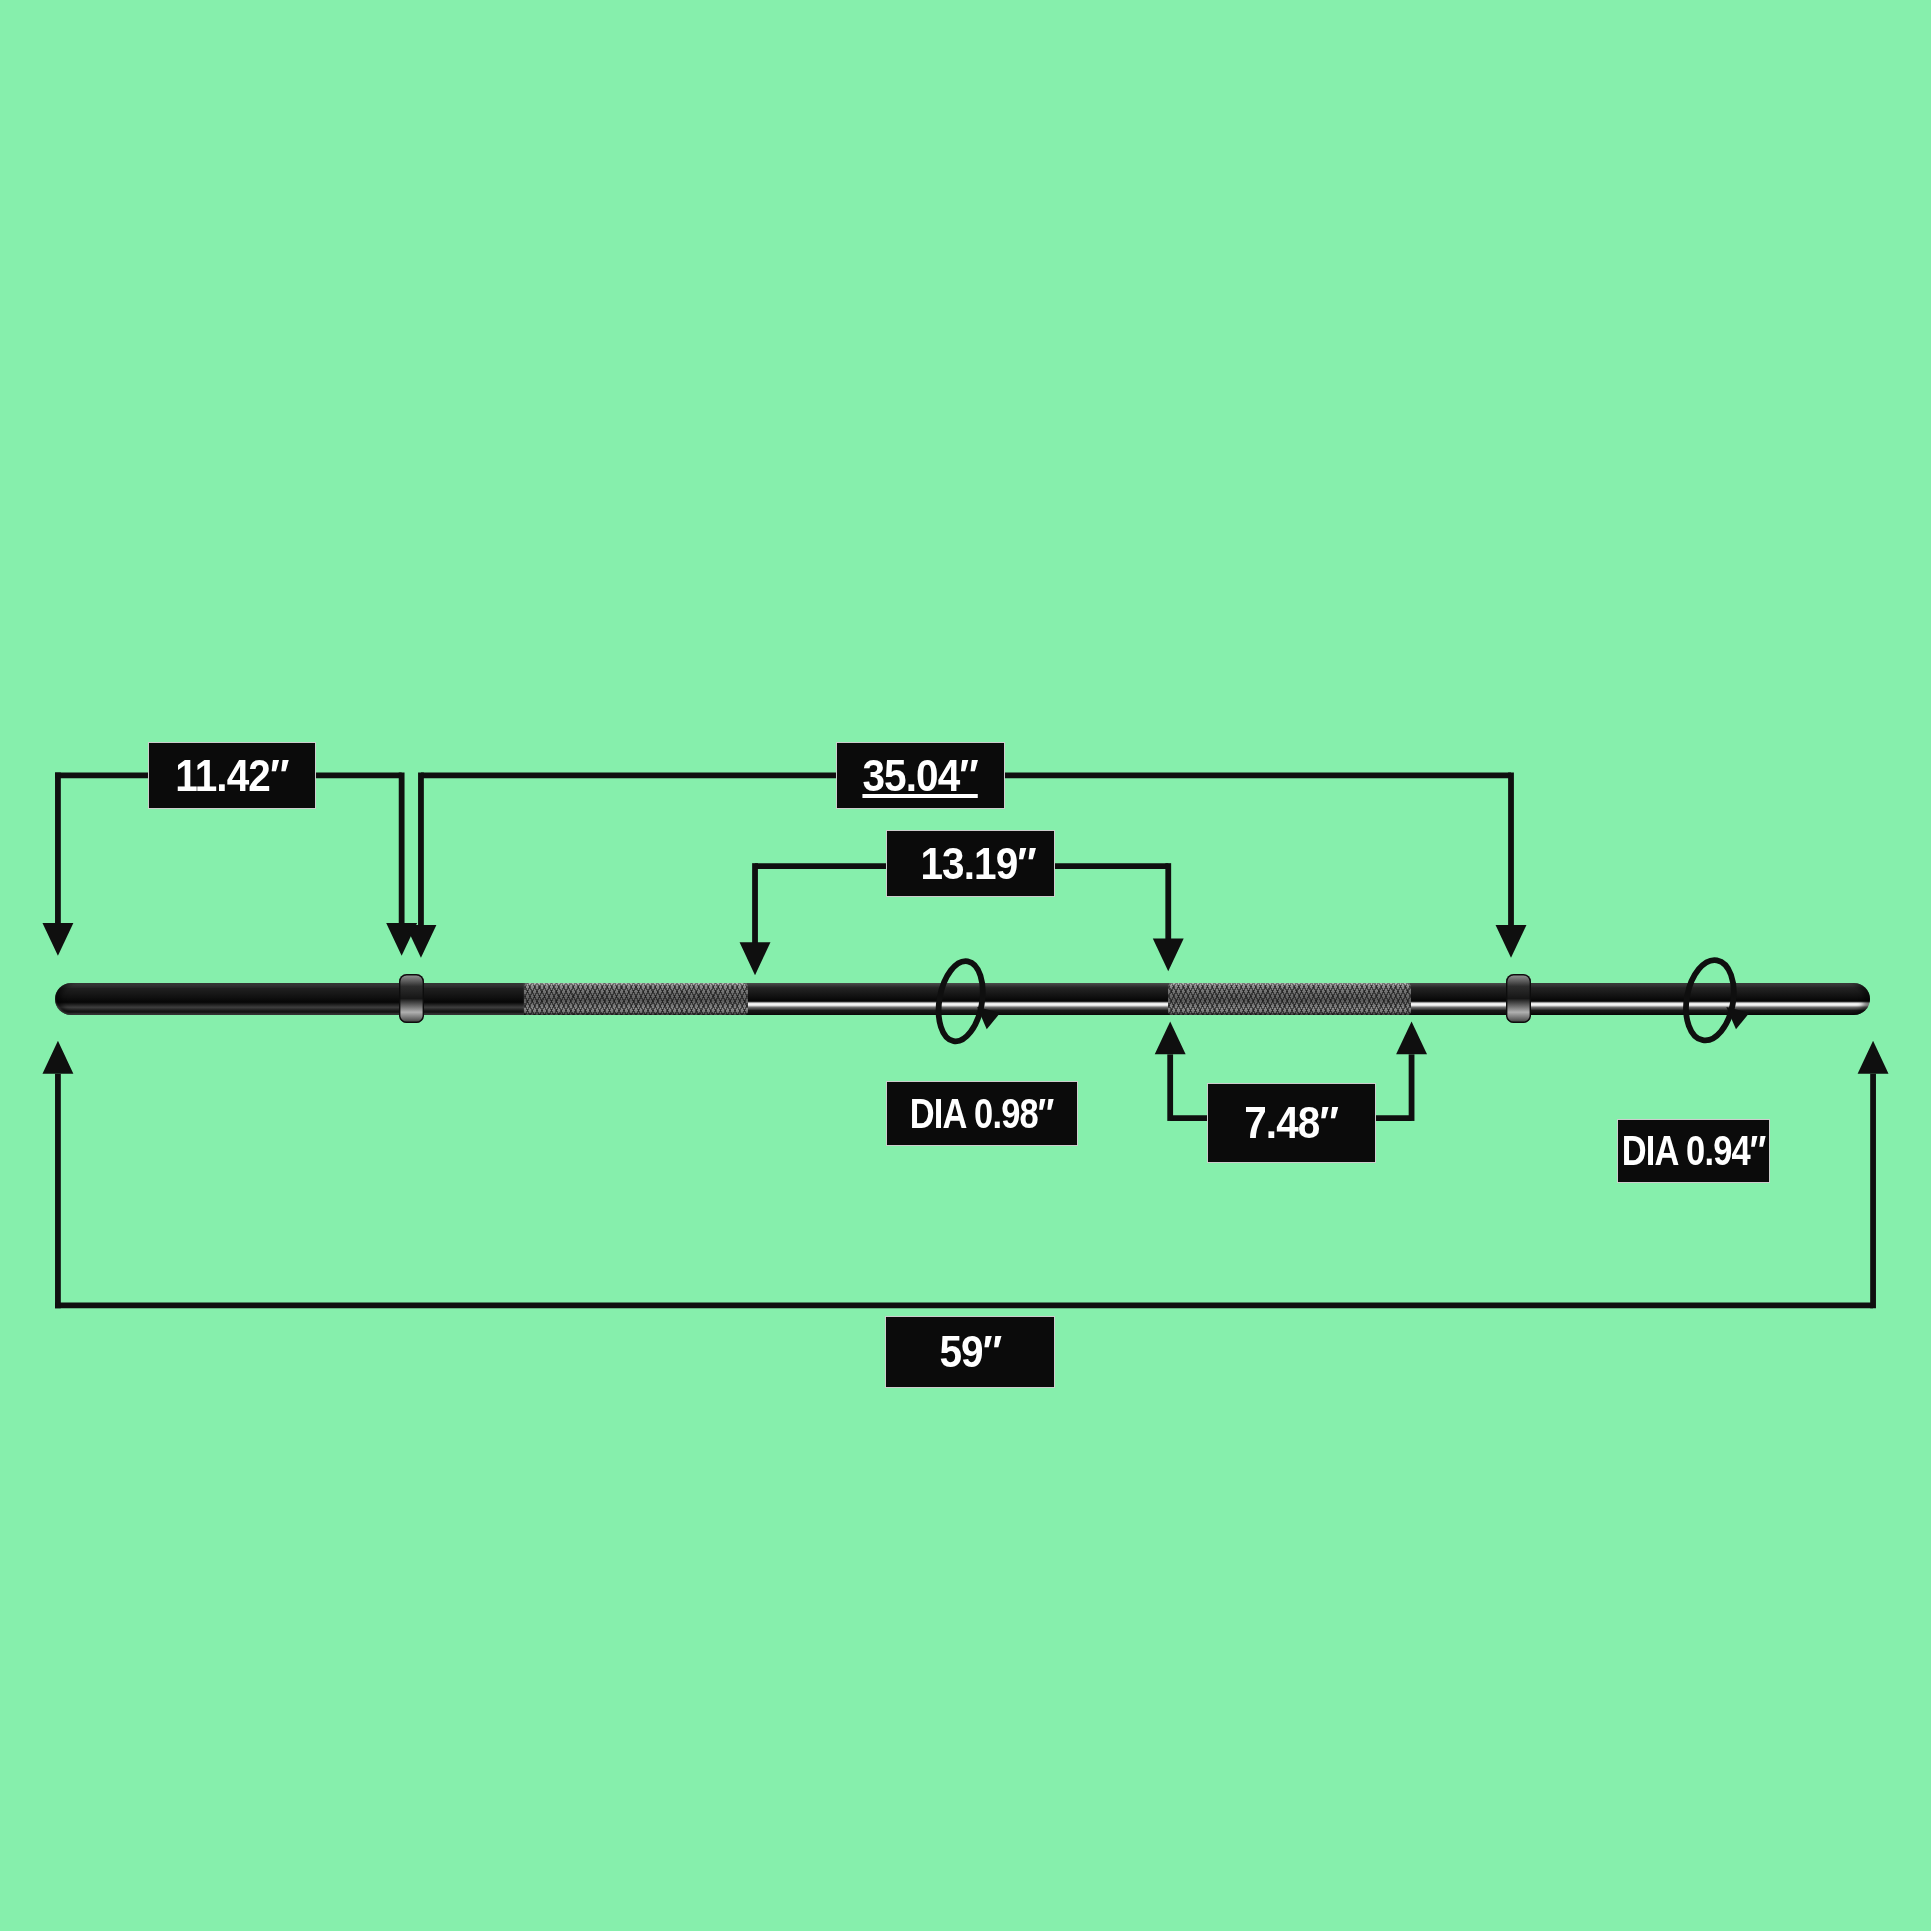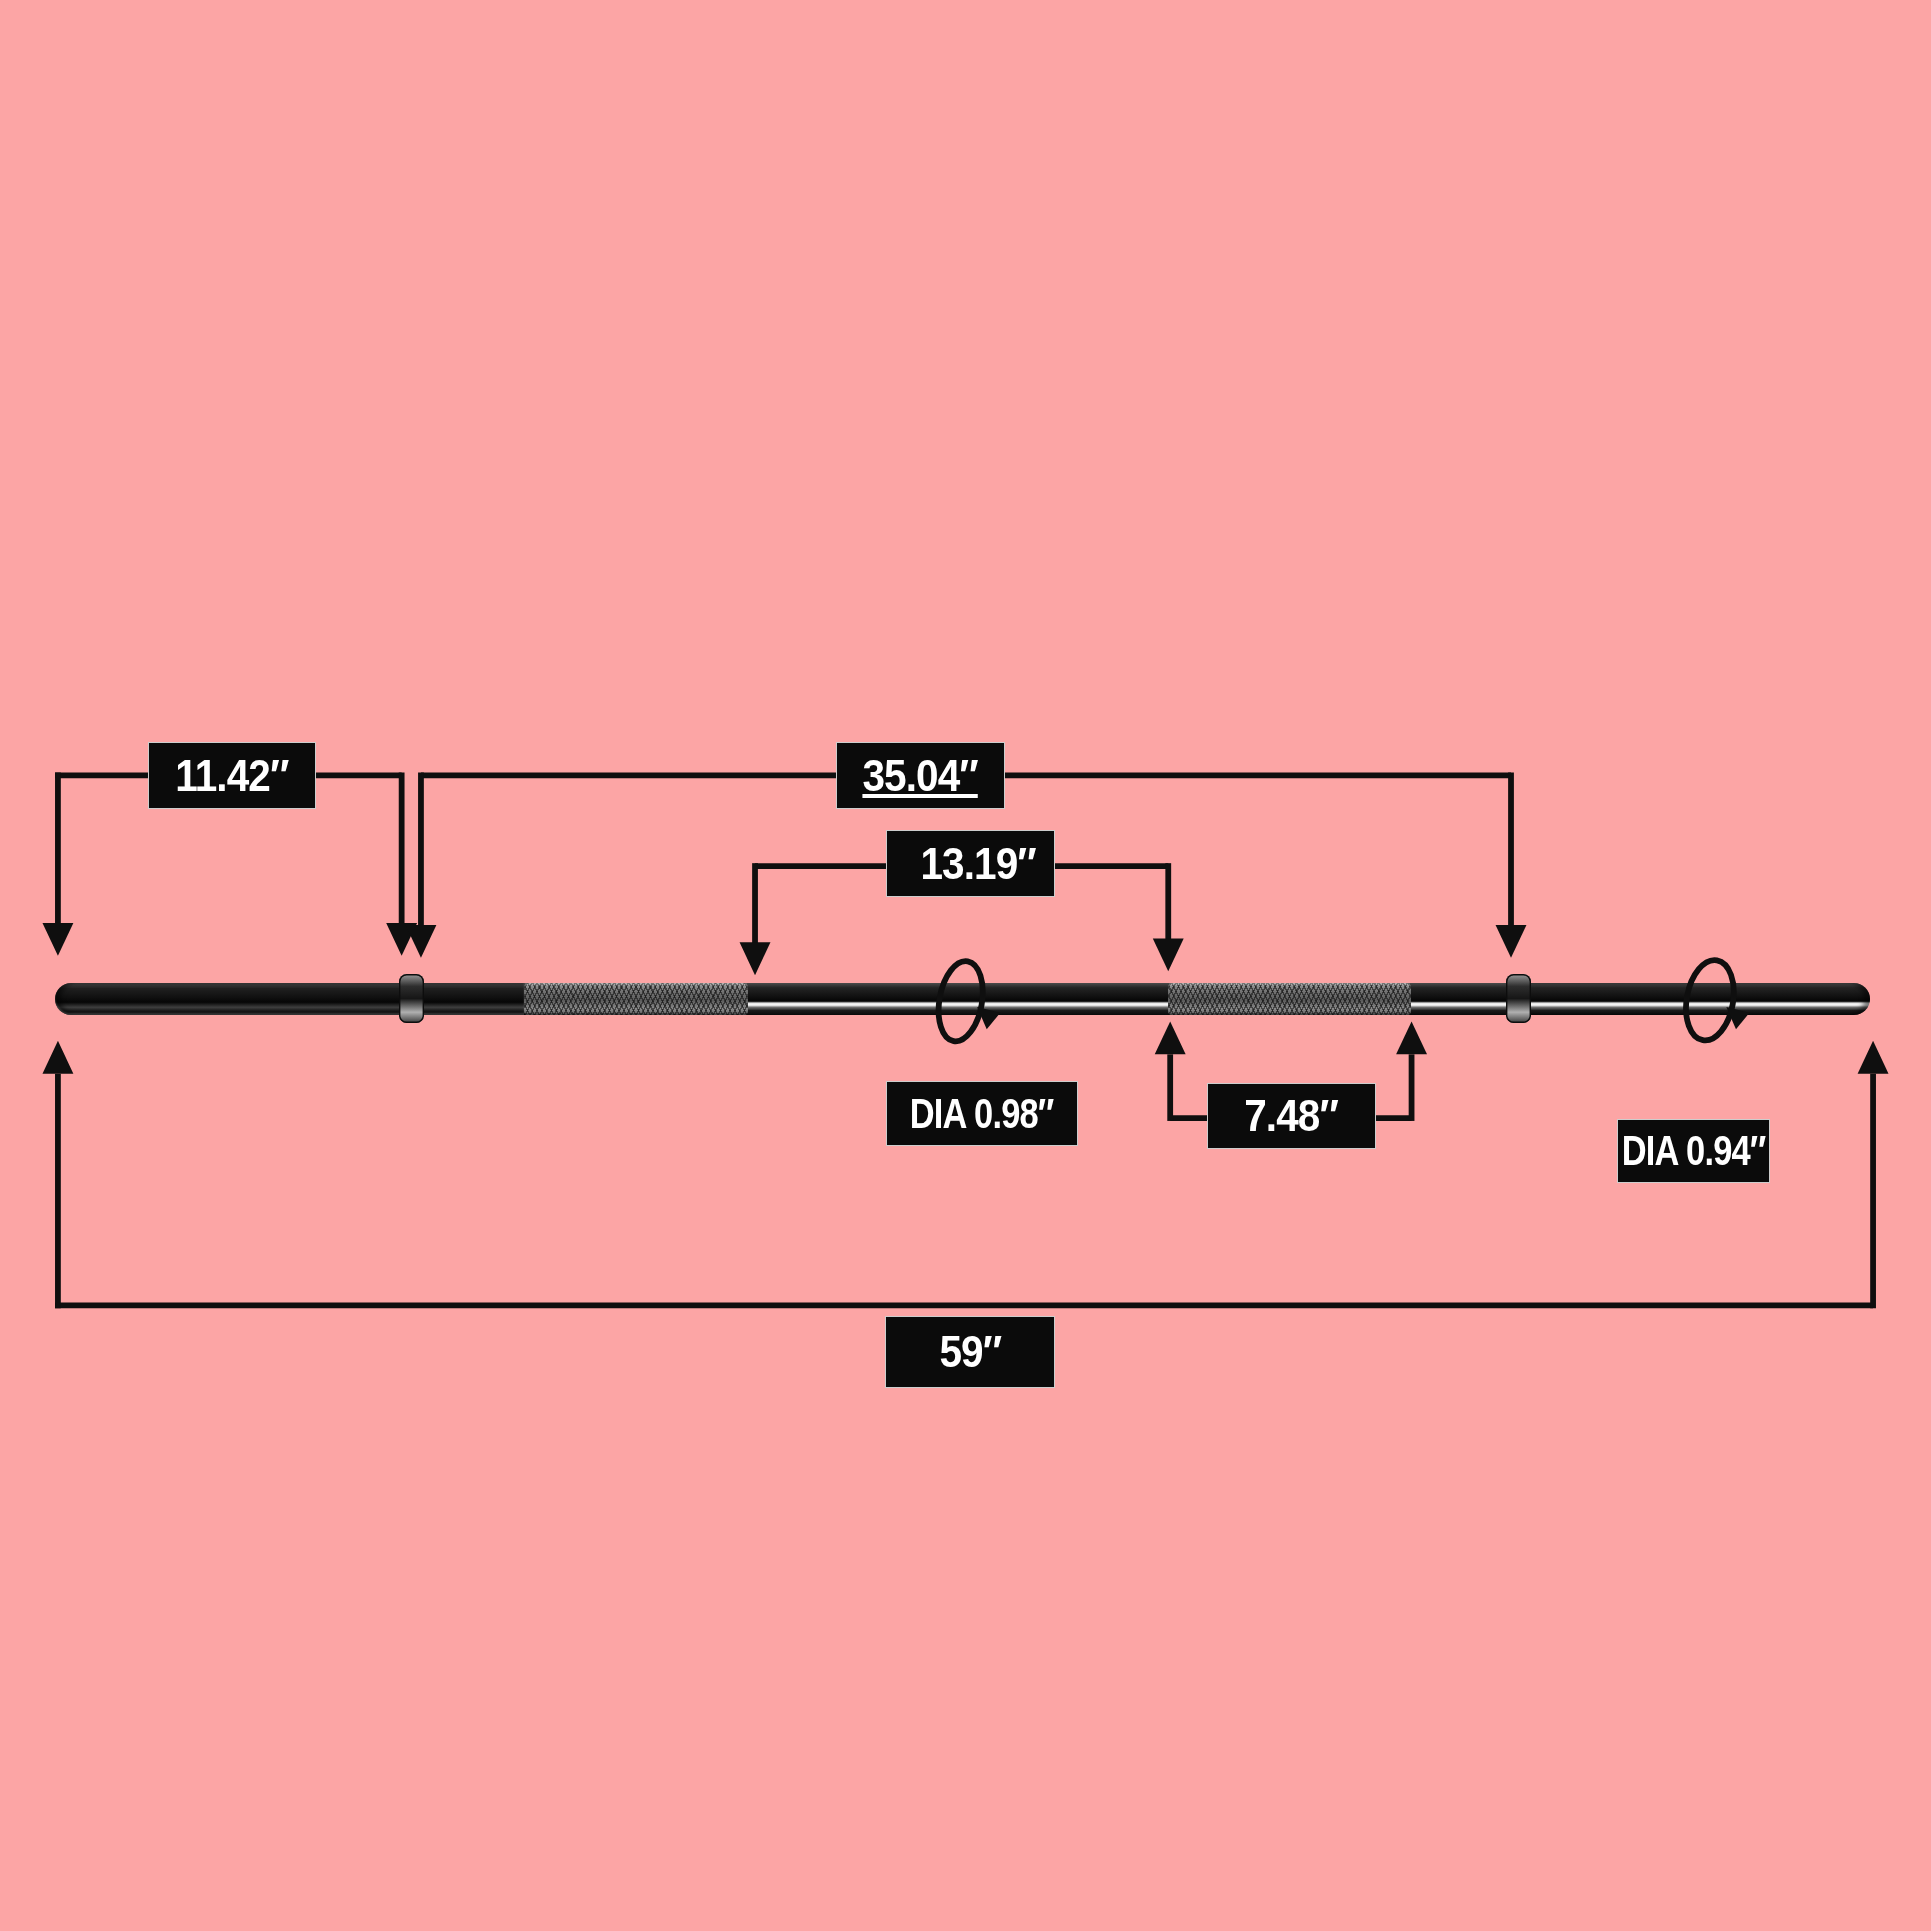--- a/index.html
+++ b/index.html
@@ -1,19 +1,19 @@
 <!DOCTYPE html>
 <html><head>
 <meta charset="utf-8">
 <style>
   html,body{margin:0;padding:0;background:#ffffff;}
   .stage{
     position:relative;
     width:1931px;height:1931px;
-    background:#fca5a5;
+    background:#86efac;
     overflow:hidden;
     font-family:"Liberation Sans", sans-serif;
   }
   .stage svg.overlay{position:absolute;left:0;top:0;z-index:30;}
   
   .bar-seg{position:absolute;top:983px;height:32px;z-index:10;}
   .bar-left{
     left:55px;width:469px;
     border-radius:16.4px 0 0 16.4px;
     background:linear-gradient(180deg,#474747 0%,#1f1f1f 18%,#101010 45%,#060606 60%,#3e3e3e 76%,#161616 88%,#0a0a0a 100%);
@@ -60,21 +60,21 @@
   }
   .dim-label .txt{
     font-weight:700;font-size:45px;letter-spacing:-1px;white-space:nowrap;
     transform:scaleX(.9);
   }
   .dim-label.dia .txt{font-size:42px;transform:scaleX(.82);}
   .lb-1142  {left:148px; top:742px;  width:168px; height:67px;}
   .lb-3504  {left:836px; top:742px;  width:169px; height:67px;text-decoration:underline;}
   .lb-1319  {left:886px; top:830px;  width:169px; height:67px;padding-left:16px;}
   .lb-dia098{left:886px; top:1081px; width:192px; height:65px;}
-  .lb-748   {left:1207px;top:1083px; width:169px; height:66px;text-align:center;}
+  .lb-748   {left:1207px;top:1083px; width:169px; height:80px;text-align:center;}
   .lb-dia094{left:1617px;top:1083px; width:153px; height:64px;margin-top:36px;}
   .lb-59    {left:885px; top:1270px; width:170px; height:72px;margin-top:46px;}
 </style>
 </head>
 <body>
 
 <div class="stage">
 
   <div class="bar-seg bar-left"></div>
   <div class="bar-seg bar-mid"></div>

